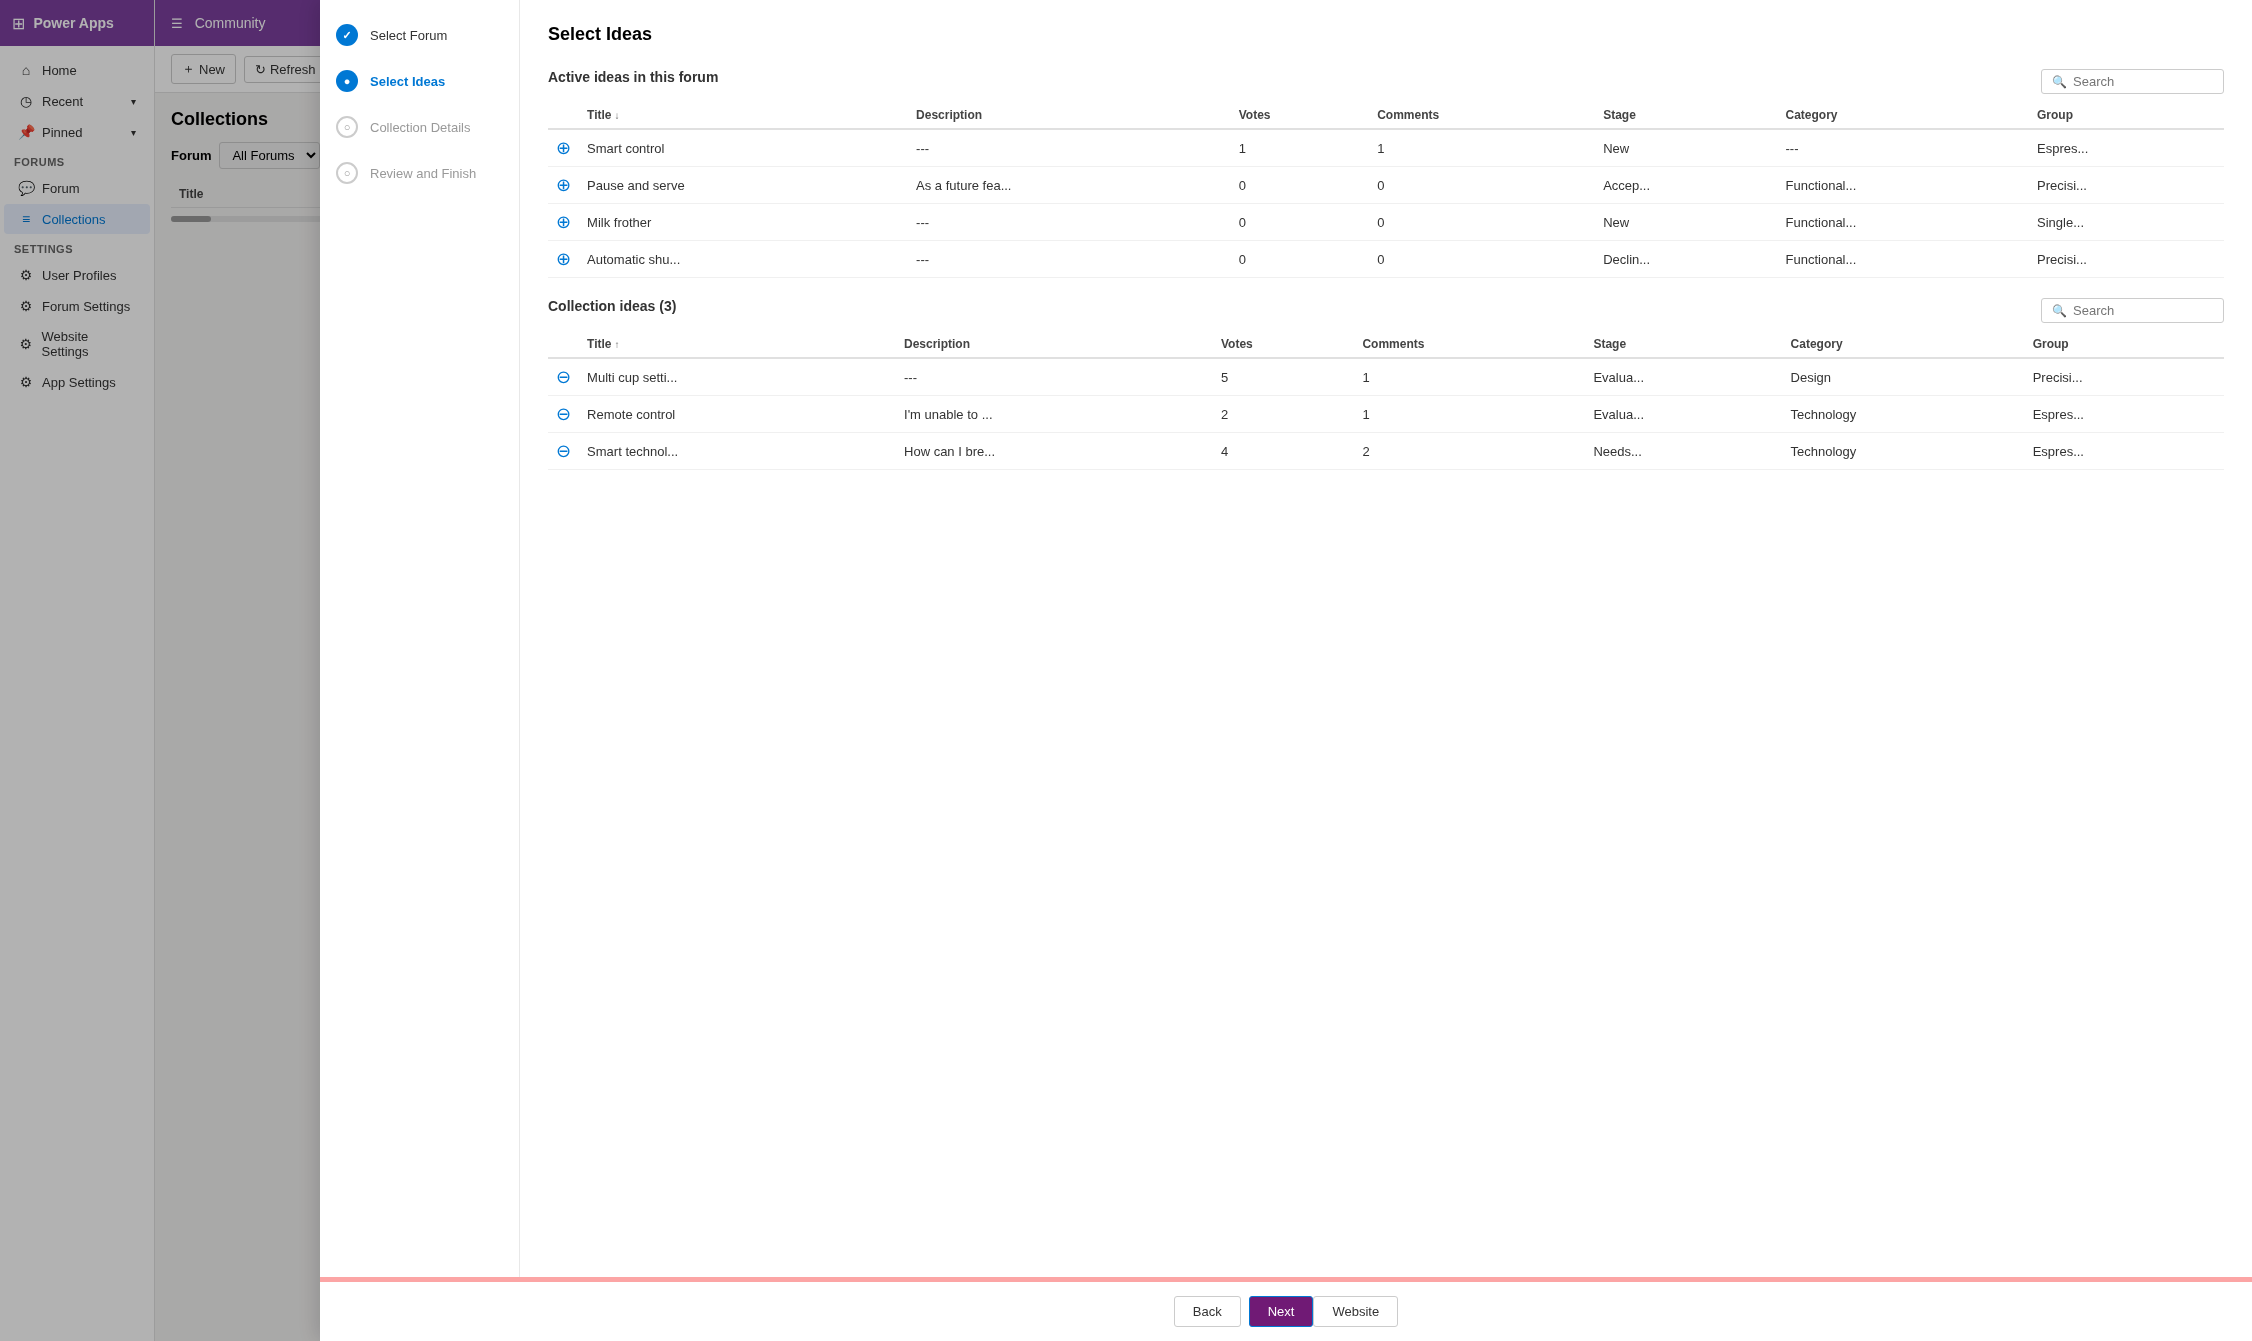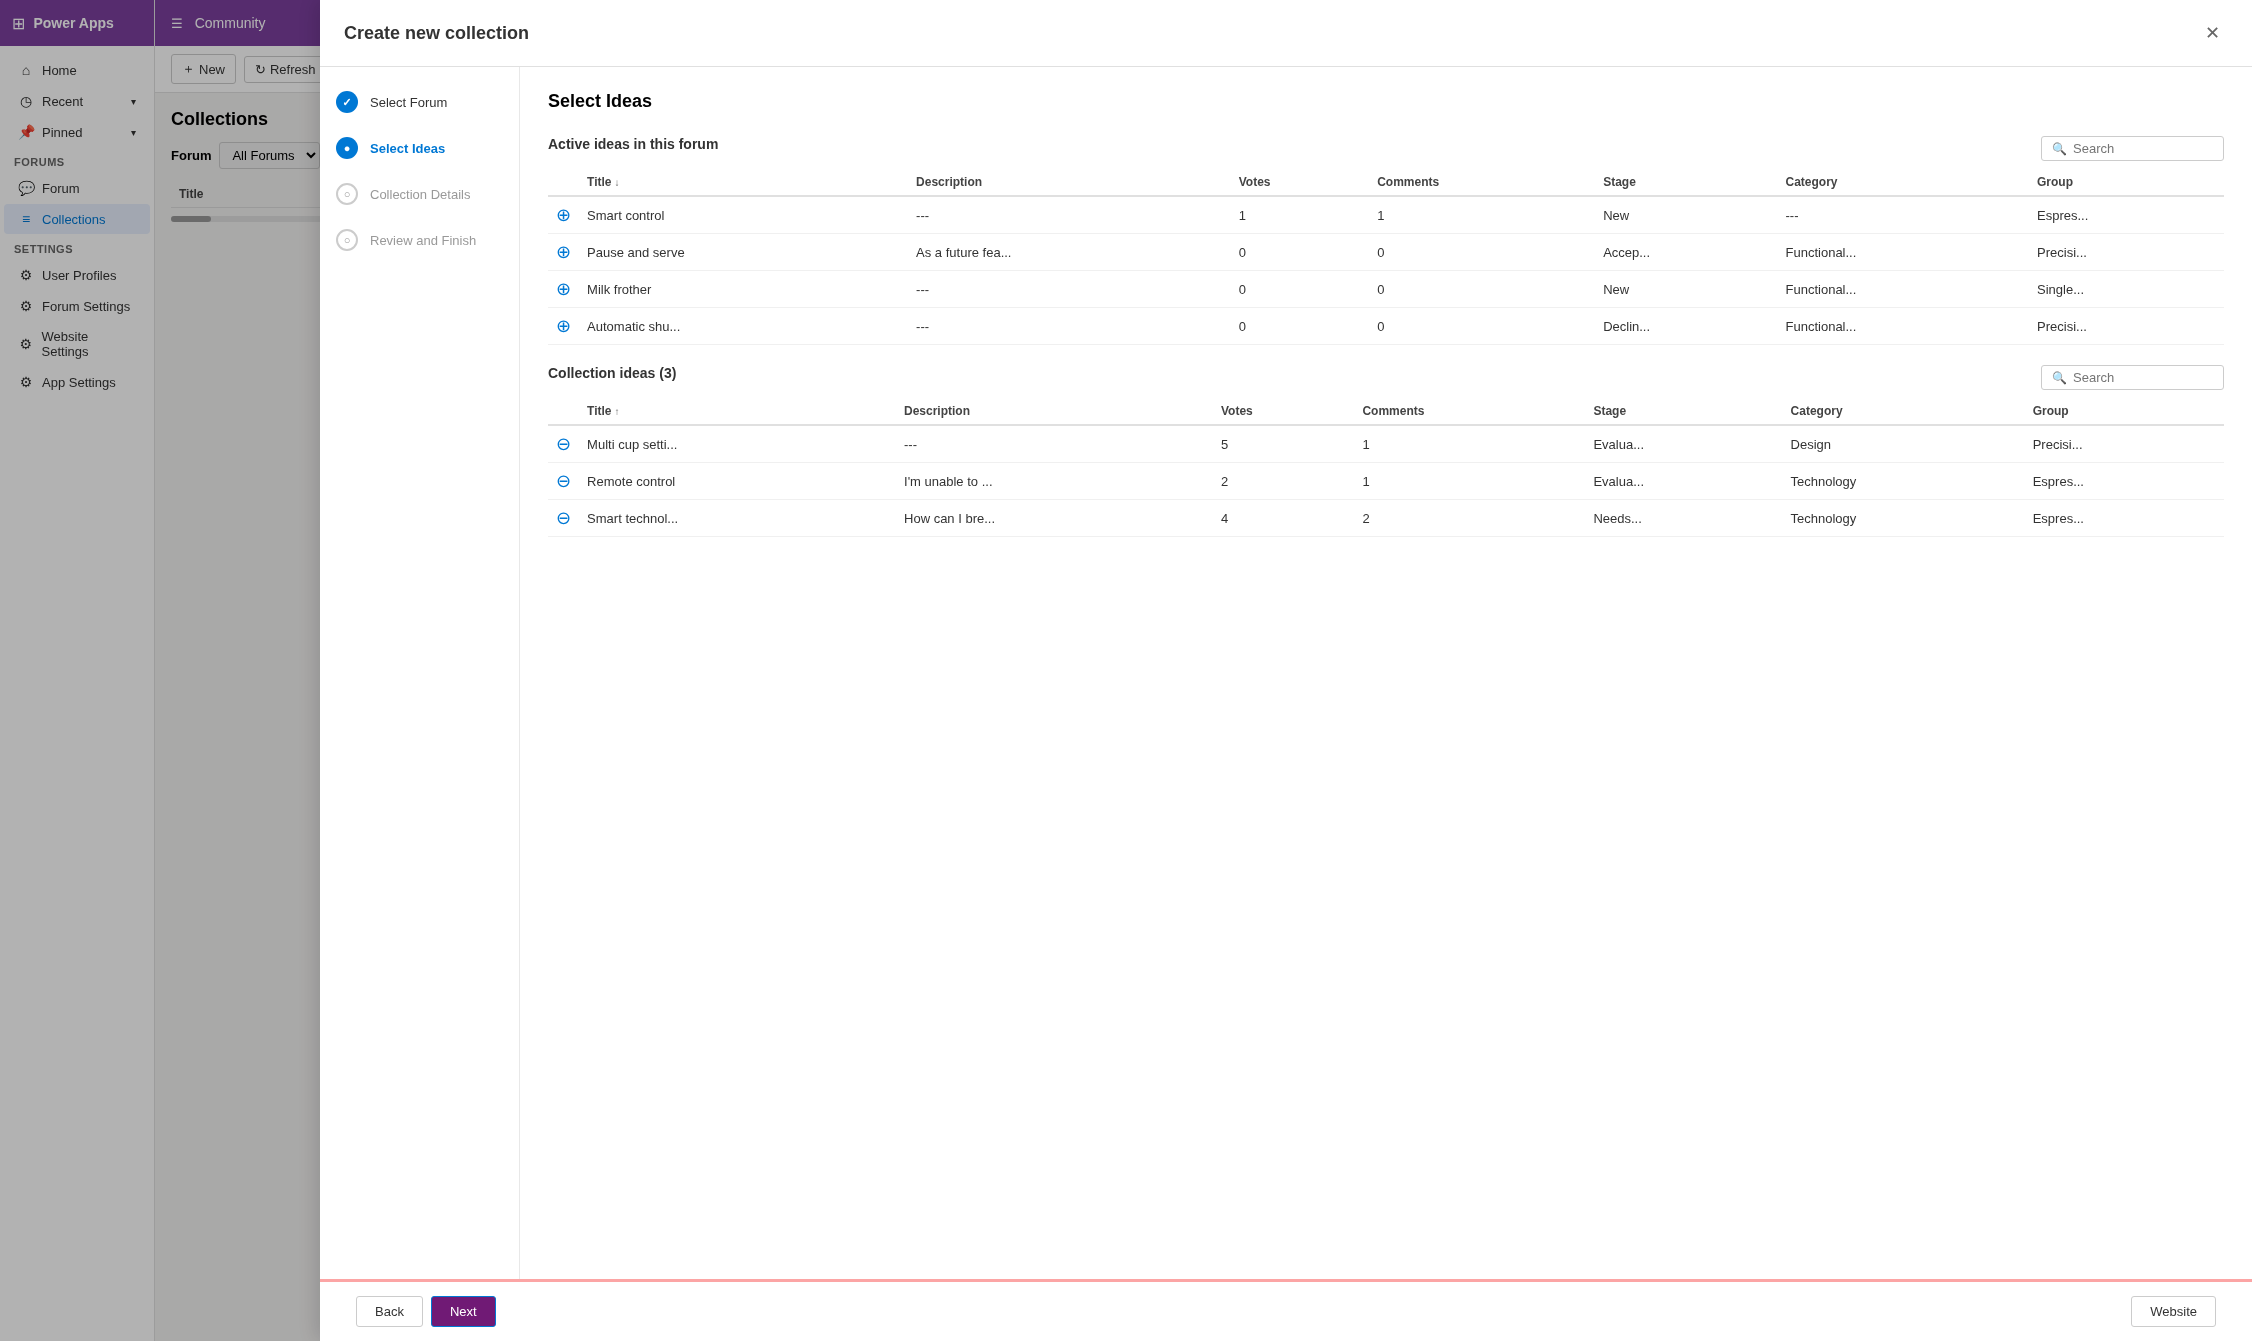--- a/index.html
+++ b/index.html
@@ -74,21 +74,21 @@
     .search-icon-sm { color: #666; font-size: 12px; }
 
     .ideas-table { width: 100%; border-collapse: collapse; }
     .ideas-table th { text-align: left; padding: 6px 8px; border-bottom: 2px solid #e0e0e0; font-weight: 600; font-size: 12px; color: #444; }
     .ideas-table td { padding: 7px 8px; border-bottom: 1px solid #f0f0f0; font-size: 13px; color: #333; }
 
     .add-icon { color: #0078d4; font-size: 16px; cursor: pointer; }
     .remove-icon { color: #0078d4; font-size: 16px; cursor: pointer; }
 
     
-    .modal-footer { display: flex; align-items: center; justify-content: space-between; padding: 14px 36px; border-top: 3px solid #fca5a5; flex-shrink: 0; }
+    .modal-footer { display: flex; align-items: center; justify-content: center; padding: 14px 12px; border-top: 5px solid #fca5a5; flex-shrink: 0; }
     .footer-left { display: flex; gap: 8px; }
     .footer-right { display: flex; gap: 8px; }
     .btn { padding: 7px 18px; border-radius: 3px; font-size: 13px; cursor: pointer; border: 1px solid #ccc; background: #fff; color: #333; }
     .btn-primary { background: #701a75; color: #fff; border-color: #0078d4; }
     .btn-secondary { background: #fff; color: #333; border-color: #ccc; }
 
     .th-sort { display: flex; align-items: center; gap: 3px; }
     .sort-arrow { font-size: 10px; color: #666; }
 
     .scrollbar-track { height: 6px; background: #e0e0e0; border-radius: 3px; margin-top: 8px; }
@@ -183,24 +183,20 @@
       <tbody></tbody>
     </table>
     <div class="scrollbar-track">
       <div class="scrollbar-thumb"></div>
     </div>
   </div>
 
   <div class="modal-overlay">
     <div class="modal">
 
-      <div class="modal-header">
-        <span class="modal-title">Create new collection</span>
-        <button class="modal-close">✕</button>
-      </div>
 
       <div class="modal-body">
 
         <div class="wizard-steps">
           <div class="wizard-step">
             <div class="wizard-step-circle completed">✓</div>
             <span class="wizard-step-label">Select Forum</span>
           </div>
           <div class="wizard-step">
             <div class="wizard-step-circle active">●</div>

